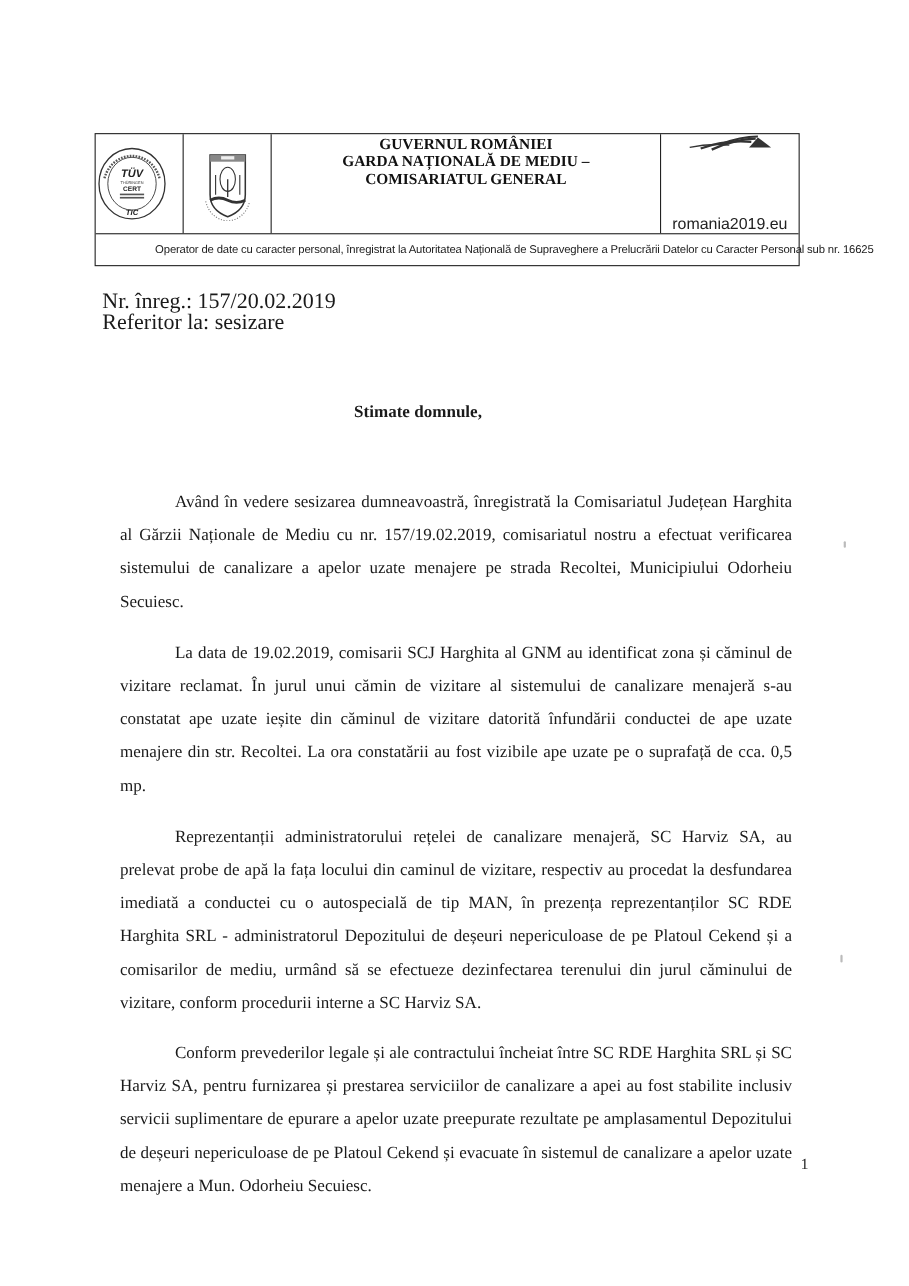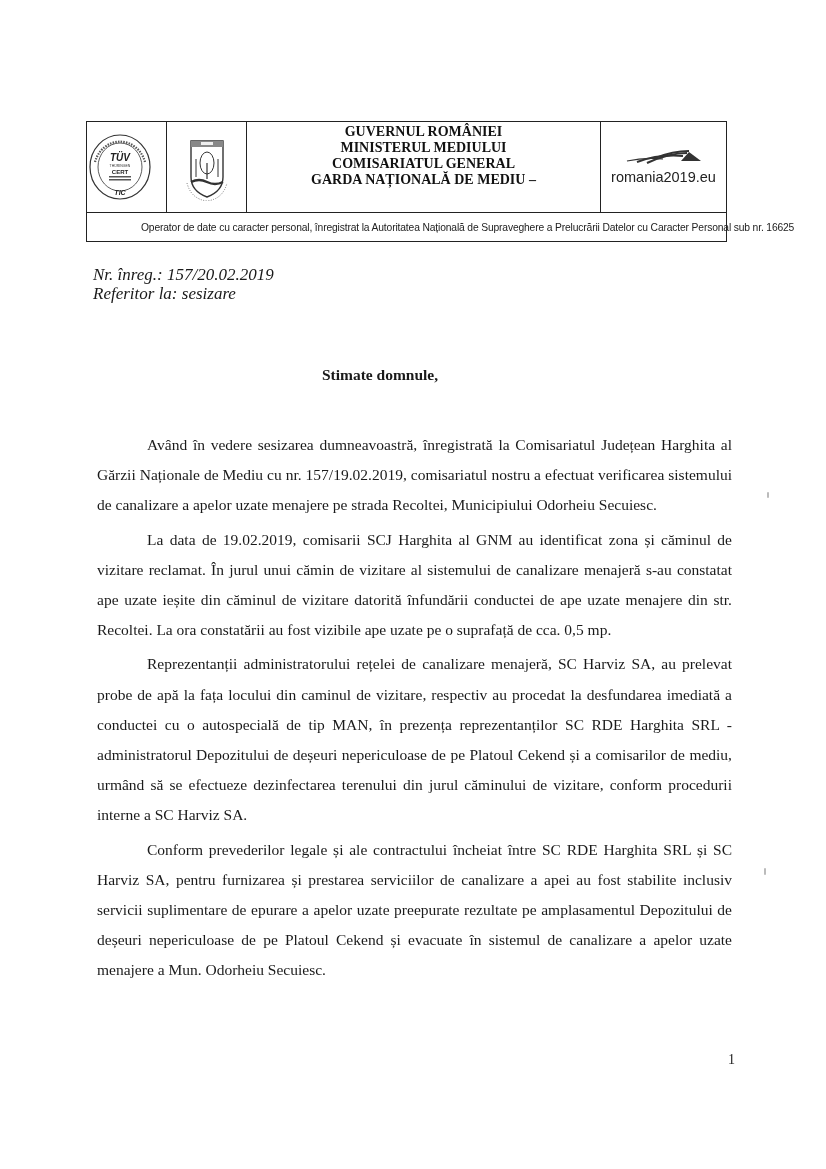--- a/index.html
+++ b/index.html
@@ -7,39 +7,39 @@
 
   
   .header {
     position: absolute; left: 86px; top: 121px; width: 641px;
     border: 1.5px solid #222; box-sizing: border-box;
   }
   .header-top { display: flex; height: 90px; border-bottom: 1.5px solid #222; }
   .cell-logo1 { width: 79px; border-right: 1.5px solid #222; display: flex; align-items: center; justify-content: flex-start; }
   .cell-logo2 { width: 79px; border-right: 1.5px solid #222; display: flex; align-items: center; justify-content: center; }
   .cell-title { flex: 1; border-right: 1.5px solid #222; text-align: center; padding-top: 2px; }
-  .cell-eu { width: 125px; display: flex; flex-direction: column; align-items: center; justify-content: center; }
+  .cell-eu { width: 125px; display: flex; flex-direction: column; align-items: center; justify-content: space-between; }
   .title-line { font-family: Liberation Serif, serif; font-weight: bold; font-size: 14px; line-height: 16px; color: #111; }
   .title-sub { font-family: "Liberation Serif", serif; font-weight: bold; font-style: italic; font-size: 15px; line-height: 17px; color: #111; }
   .eu-text { font-family: "Liberation Sans", sans-serif; font-size: 14.5px; color: #222; margin-top: 2px; }
   .header-bottom { height: 28px; display: flex; align-items: center; padding-left: 6px; }
   .operator-text { font-family: "Liberation Sans", sans-serif; font-size: 10.3px; color: #222; letter-spacing: -0.15px; white-space: nowrap; margin-left: 48px; }
 
   
-  .meta { position: absolute; left: 93px; top: 265px; font-family: "Liberation Serif", serif; font-size: 17px; line-height: 19px; color: #1a1a1a; font-style: italic; }
+  .meta { position: absolute; left: 93px; top: 265px; font-family: "Liberation Serif", serif; font-size: 20px; line-height: 19px; color: #1a1a1a; }
 
   .salutation { position: absolute; left: 0; width: 760px; top: 366px; text-align: center;
     font-family: "Liberation Serif", serif; font-weight: bold; font-size: 15.5px; color: #1a1a1a; }
 
   .body-text {
     position: absolute; left: 93px; top: 426px; width: 643px;
     font-family: "Liberation Serif", serif; font-size: 15.5px; line-height: 30.2px; color: #1a1a1a;
     text-align: justify;
   }
-  .body-text p { margin: 4px; text-indent: 50px; }
+  .body-text p { margin: 16px; text-indent: 50px; }
 
   .page-number { position: absolute; left: 728px; top: 1052px; font-family: "Liberation Serif", serif; font-size: 14px; color: #222; }
 
   .speck { position: absolute; background: #bbb; border-radius: 1px; }
 </style>
 </head>
 <body>
 
 <div class="header">
   <div class="header-top">
@@ -64,23 +64,22 @@
         <ellipse cx="30" cy="30" rx="7" ry="11" fill="none" stroke="#333" stroke-width="1"></ellipse>
         <line x1="30" y1="30" x2="30" y2="46" stroke="#333" stroke-width="1.2"></line>
         <line x1="19" y1="26" x2="19" y2="44" stroke="#333" stroke-width="1"></line>
         <line x1="41" y1="26" x2="41" y2="44" stroke="#333" stroke-width="1"></line>
         <path d="M14,49 Q22,45 30,49 T46,49" fill="none" stroke="#333" stroke-width="2.5"></path>
         <path d="M10,50 Q14,66 30,68 Q46,66 50,50" fill="none" stroke="#777" stroke-width="1" stroke-dasharray="1,1.5"></path>
       </svg>
     </div>
     <div class="cell-title">
       <div class="title-line">GUVERNUL ROMÂNIEI</div>
-      <div class="title-line">MINISTERUL MEDIULUI</div>
+      <div class="title-line">GARDA NAȚIONALĂ DE MEDIU –</div>
       <div class="title-line">COMISARIATUL GENERAL</div>
-      <div class="title-line">GARDA NAȚIONALĂ DE MEDIU –</div>
     </div>
     <div class="cell-eu">
       <svg width="78" height="18" viewBox="0 0 78 18">
         <path d="M2,12 Q20,8 38,10" fill="none" stroke="#333" stroke-width="1.2"></path>
         <path d="M12,13 Q34,5 58,7" fill="none" stroke="#333" stroke-width="2"></path>
         <path d="M22,14 Q44,4 62,4" fill="none" stroke="#333" stroke-width="2.2"></path>
         <path d="M30,9 Q48,2 64,2" fill="none" stroke="#333" stroke-width="1.8"></path>
         <path d="M56,12 L64,3 L76,12 Z" fill="#333"></path>
       </svg>
       <div class="eu-text">romania2019.eu</div>

